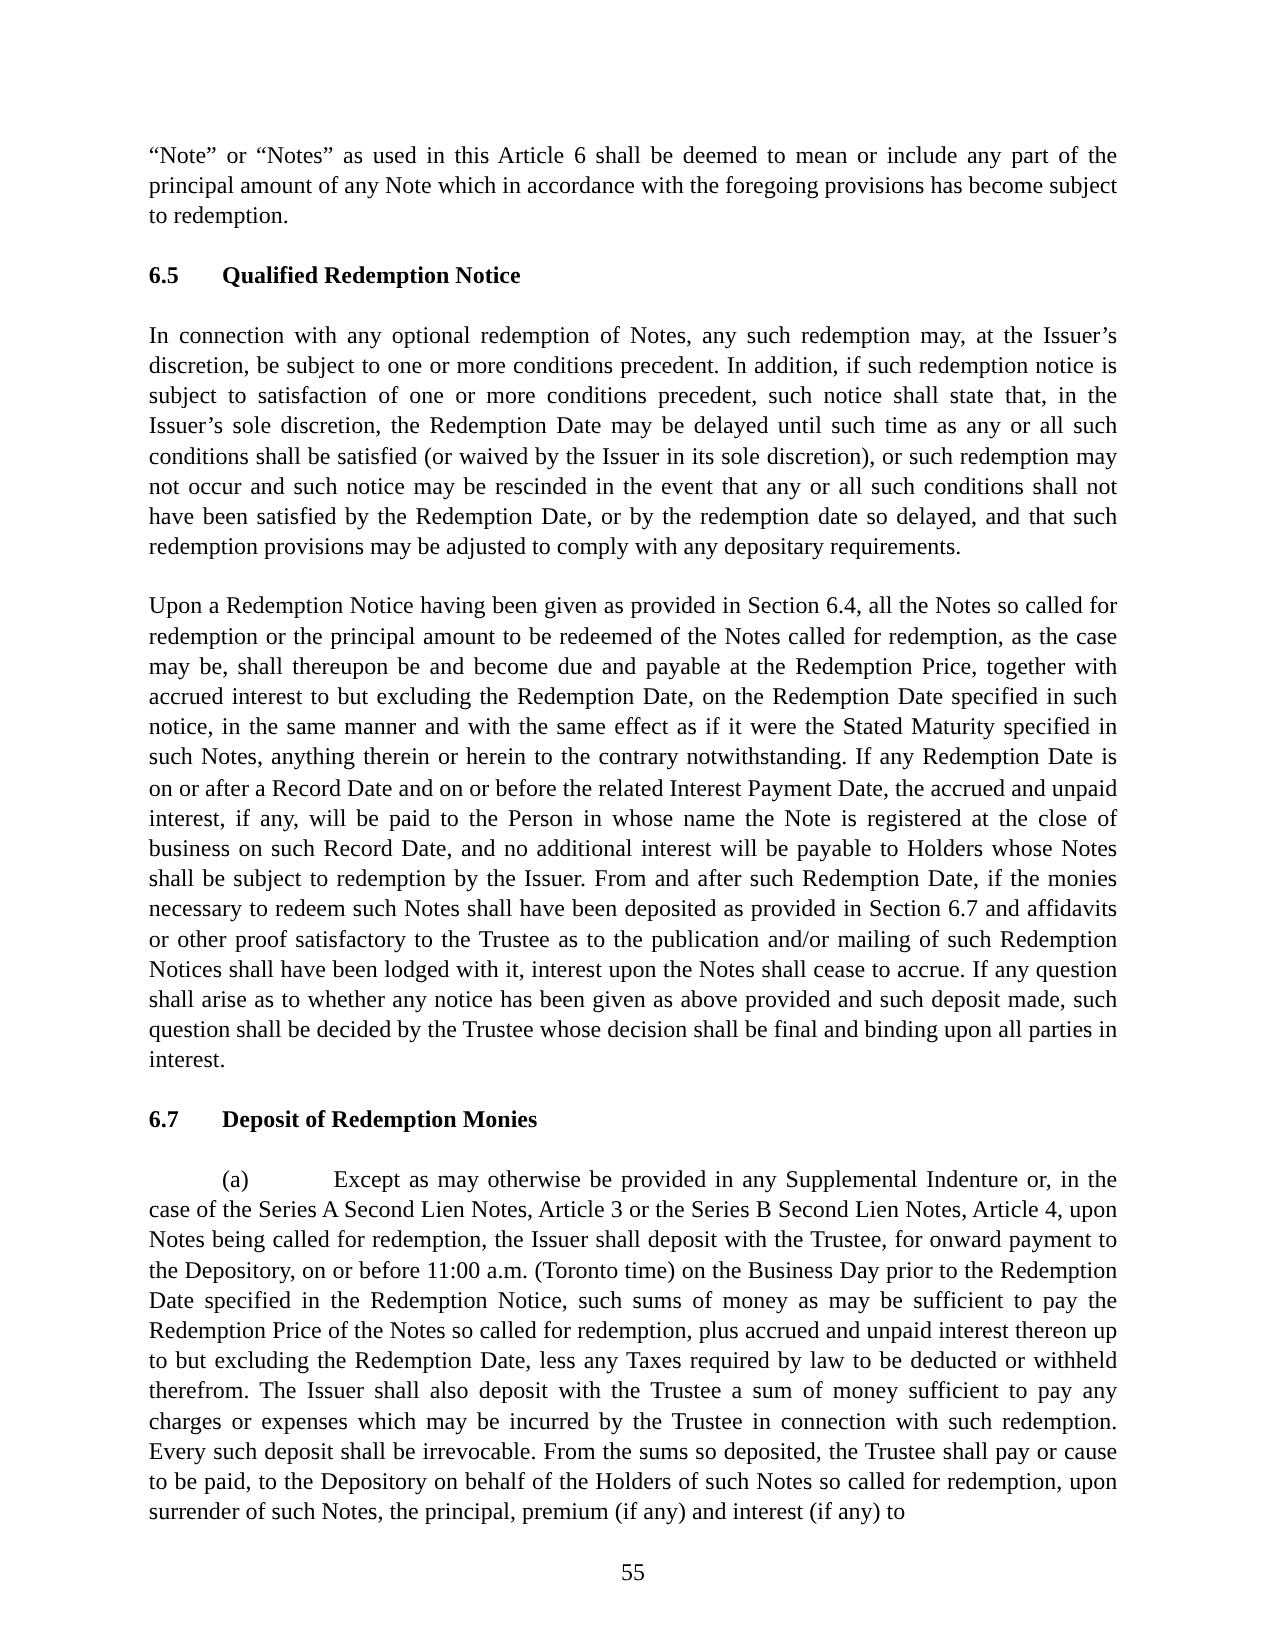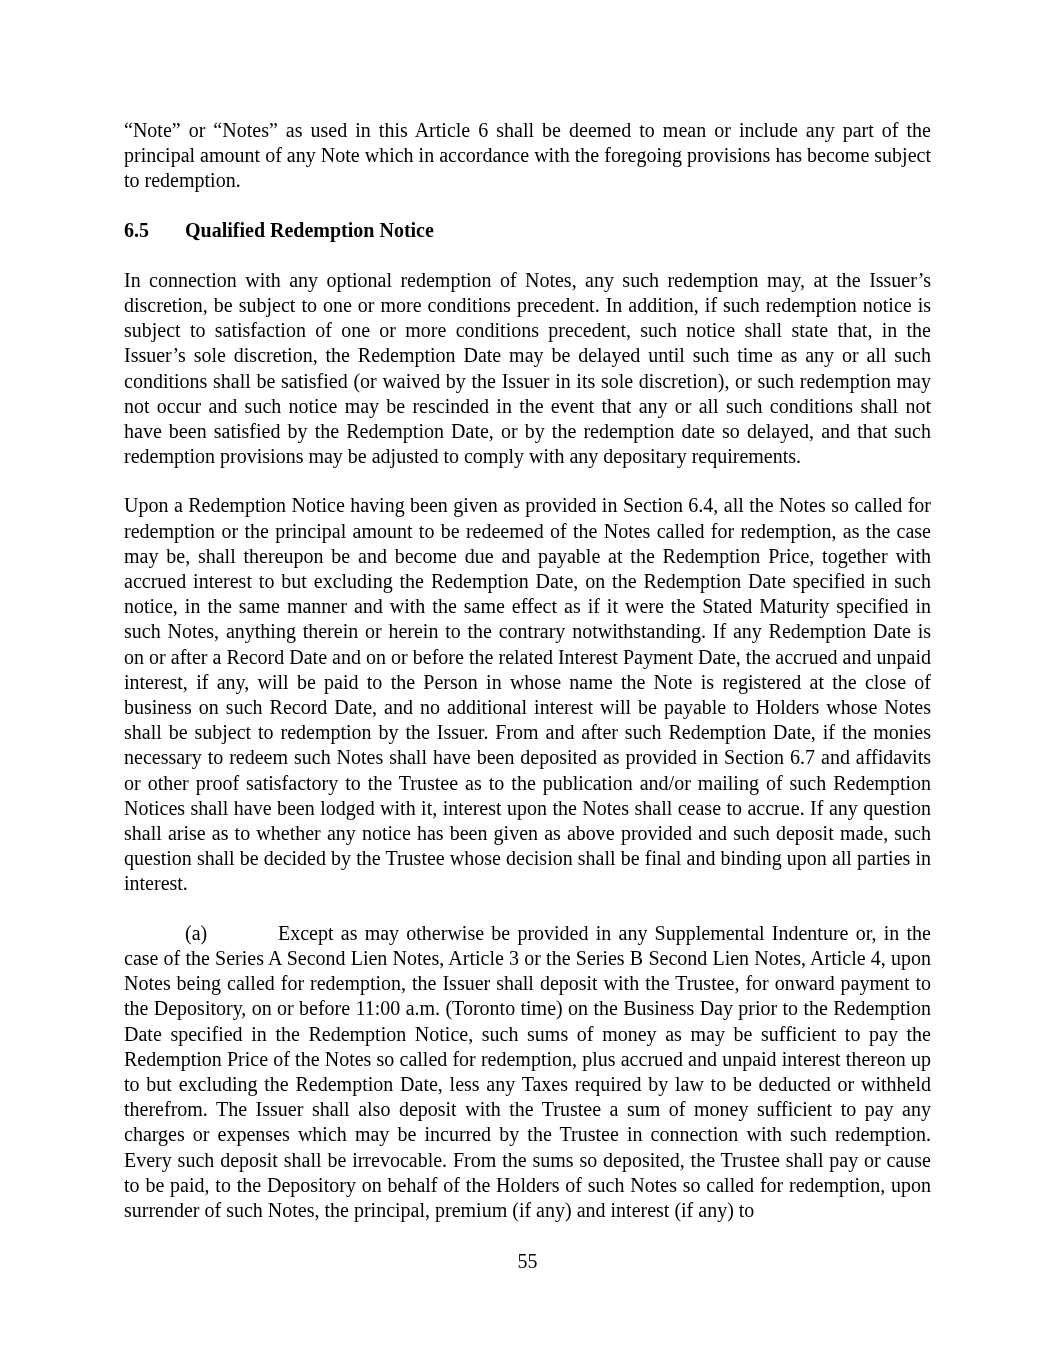--- a/index.html
+++ b/index.html
@@ -57,18 +57,19 @@
 
   <p class="para">“Note” or “Notes” as used in this Article 6 shall be deemed to mean or include any part of the principal amount of any Note which in accordance with the foregoing provisions has become subject to redemption.</p>
 
   <h2 class="heading"><span class="hnum">6.5</span><span class="htitle">Qualified Redemption Notice</span></h2>
 
   <p class="para">In connection with any optional redemption of Notes, any such redemption may, at the Issuer’s discretion, be subject to one or more conditions precedent. In addition, if such redemption notice is subject to satisfaction of one or more conditions precedent, such notice shall state that, in the Issuer’s sole discretion, the Redemption Date may be delayed until such time as any or all such conditions shall be satisfied (or waived by the Issuer in its sole discretion), or such redemption may not occur and such notice may be rescinded in the event that any or all such conditions shall not have been satisfied by the Redemption Date, or by the redemption date so delayed, and that such redemption provisions may be adjusted to comply with any depositary requirements.</p>
 
 
   <p class="para">Upon a Redemption Notice having been given as provided in Section 6.4, all the Notes so called for redemption or the principal amount to be redeemed of the Notes called for redemption, as the case may be, shall thereupon be and become due and payable at the Redemption Price, together with accrued interest to but excluding the Redemption Date, on the Redemption Date specified in such notice, in the same manner and with the same effect as if it were the Stated Maturity specified in such Notes, anything therein or herein to the contrary notwithstanding. If any Redemption Date is on or after a Record Date and on or before the related Interest Payment Date, the accrued and unpaid interest, if any, will be paid to the Person in whose name the Note is registered at the close of business on such Record Date, and no additional interest will be payable to Holders whose Notes shall be subject to redemption by the Issuer. From and after such Redemption Date, if the monies necessary to redeem such Notes shall have been deposited as provided in Section 6.7 and affidavits or other proof satisfactory to the Trustee as to the publication and/or mailing of such Redemption Notices shall have been lodged with it, interest upon the Notes shall cease to accrue. If any question shall arise as to whether any notice has been given as above provided and such deposit made, such question shall be decided by the Trustee whose decision shall be final and binding upon all parties in interest.</p>
 
+  <h2 class="heading"><span class="hnum">6.7</span><span class="htitle">Deposit of Redemption Monies</span></h2>
 
   <p class="para indented"><span class="para-label">(a)</span><span>Except as may otherwise be provided in any Supplemental Indenture or, in the case of the Series A Second Lien Notes, Article 3 or the Series B Second Lien Notes, Article 4, upon Notes being called for redemption, the Issuer shall deposit with the Trustee, for onward payment to the Depository, on or before 11:00 a.m. (Toronto time) on the Business Day prior to the Redemption Date specified in the Redemption Notice, such sums of money as may be sufficient to pay the Redemption Price of the Notes so called for redemption, plus accrued and unpaid interest thereon up to but excluding the Redemption Date, less any Taxes required by law to be deducted or withheld therefrom. The Issuer shall also deposit with the Trustee a sum of money sufficient to pay any charges or expenses which may be incurred by the Trustee in connection with such redemption. Every such deposit shall be irrevocable. From the sums so deposited, the Trustee shall pay or cause to be paid, to the Depository on behalf of the Holders of such Notes so called for redemption, upon surrender of such Notes, the principal, premium (if any) and interest (if any) to</span></p>
 
   <div class="page-footer">55</div>
 
 </div>
 
 </body></html>

